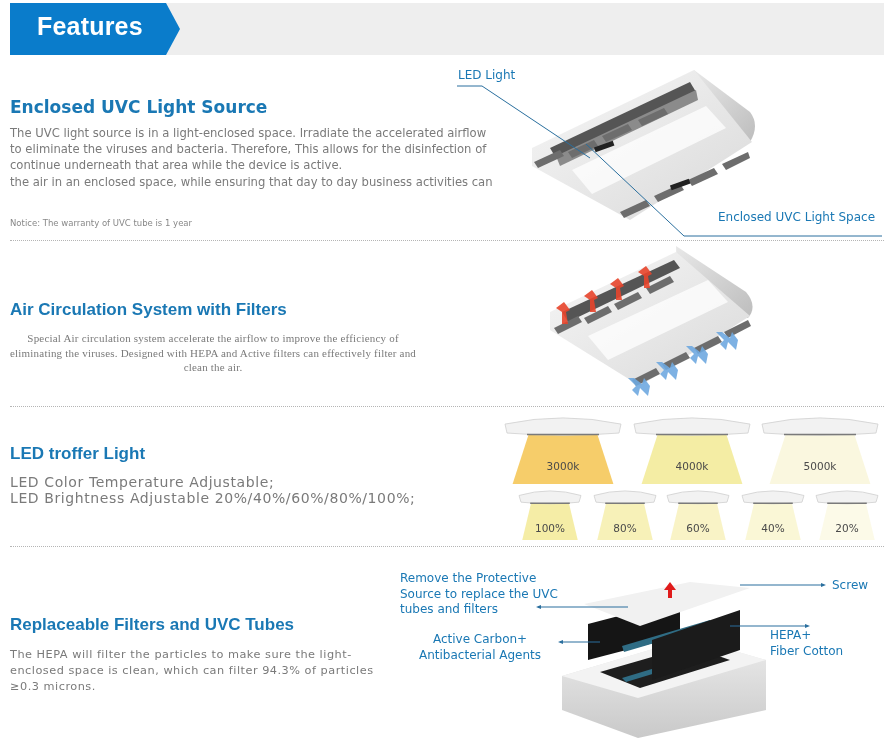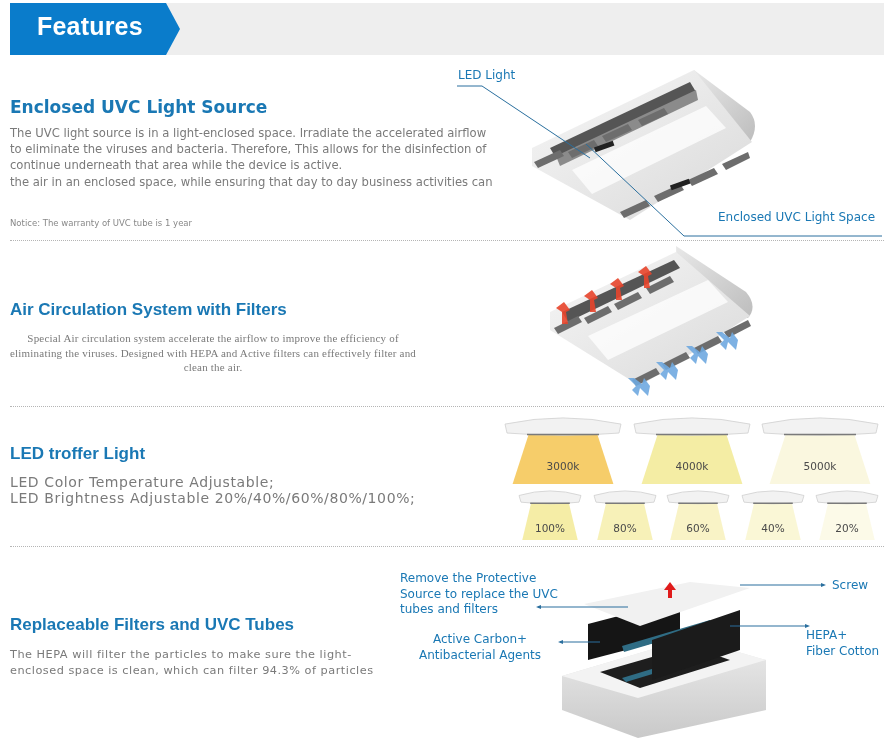--- a/index.html
+++ b/index.html
@@ -130,20 +130,21 @@
 <div id="cct-row"></div>
 
 <div id="bright-row"></div>
 
 <div class="divider" style="top:546px;"></div>
 
 <div class="h arial" style="top:615px;">Replaceable Filters and UVC Tubes</div>
 <div class="p spaced" style="top:647px;letter-spacing:0.5px;font-size:11.3px;">
   <div>The HEPA will filter the particles to make sure the light-</div>
   <div>enclosed space is clean, which can filter 94.3% of particles</div>
+  <div>≥0.3 microns.</div>
 </div>
 
 <svg style="left:390px;top:560px;" width="502" height="181" viewBox="0 0 502 181">
   <defs>
     <linearGradient id="gbase" x1="0" y1="0" x2="0" y2="1">
       <stop offset="0" stop-color="#ececec"></stop>
         <stop offset="1" stop-color="#c9c9c9"></stop>
     </linearGradient>
   </defs>
 
@@ -175,21 +176,21 @@
 <div class="callout" style="left:400px;top:571px;">
   <div>Remove the Protective</div>
   <div>Source to replace the UVC</div>
   <div>tubes and filters</div>
 </div>
 <div class="callout" style="left:832px;top:578px;">Screw</div>
 <div class="callout" style="left:419px;top:632px;text-align:center;">
   <div>Active Carbon+</div>
   <div>Antibacterial Agents</div>
 </div>
-<div class="callout" style="left:806px;top:628px;">
+<div class="callout" style="left:770px;top:628px;">
   <div>HEPA+</div>
   <div>Fiber Cotton</div>
 </div>
 
 <svg width="120" height="70" viewBox="0 0 120 70" style="left: 503px; top: 414px;">
     <path d="M26.4 17.92 L93.60000000000001 17.92 L110.4 70 L9.6 70 Z" fill="#f5c85a" opacity="0.9"></path>
     <path d="M2 10.080000000000002 Q60 -2.24 118 10.080000000000002 L116 19.040000000000003 Q60 23.520000000000003 4 19.040000000000003 Z" fill="#f2f2f2" stroke="#cfcfcf" stroke-width="0.8"></path>
     <path d="M24 20.608000000000004 L96 20.608000000000004" stroke="#7a7a7a" stroke-width="1.5"></path>
   </svg>
 <div class="cct-label" style="left: 533px; top: 460px;">3000k</div>

